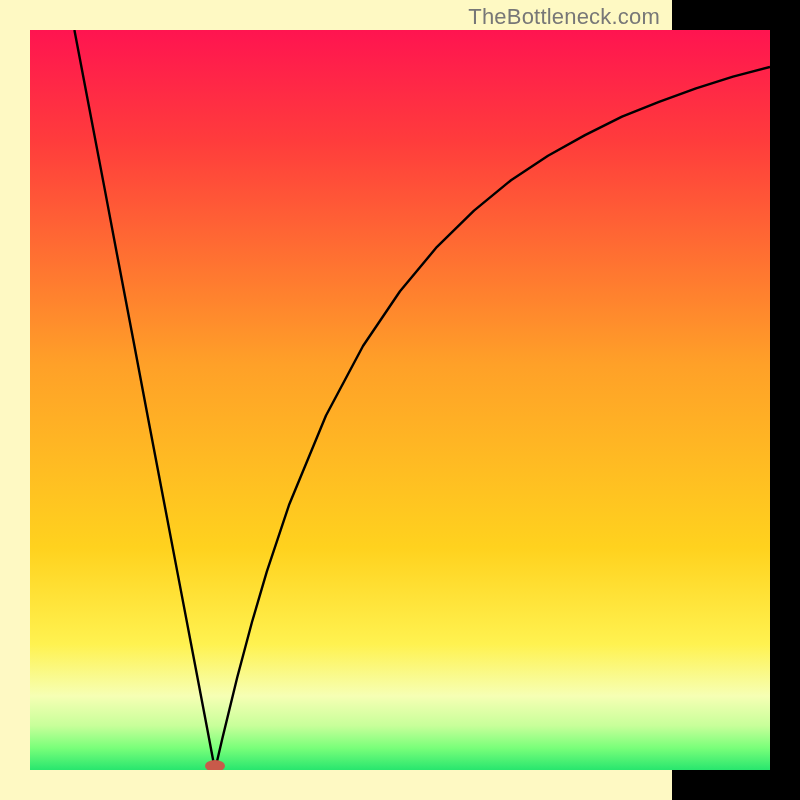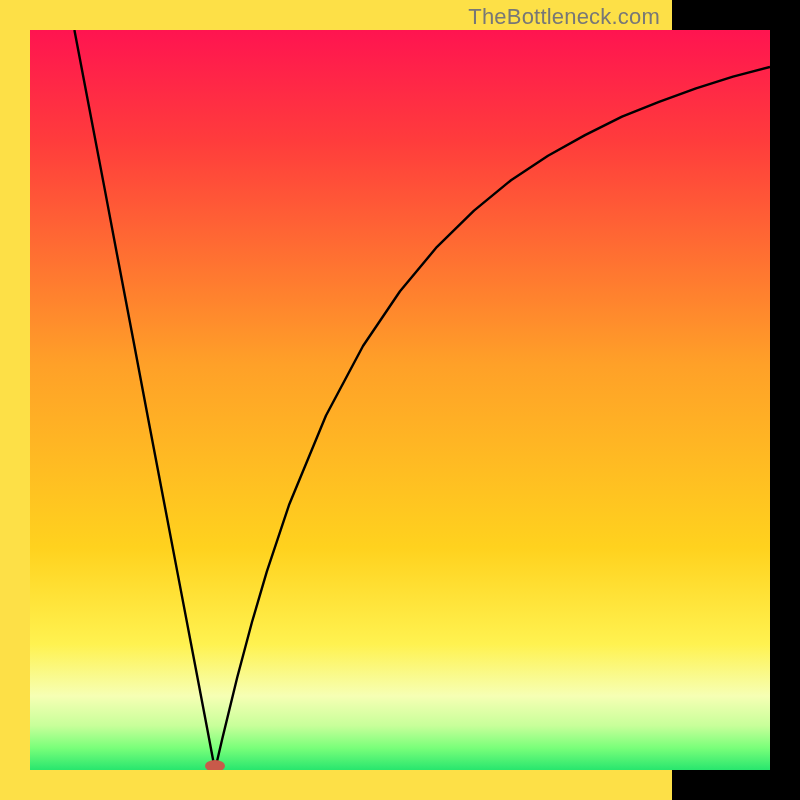--- a/index.html
+++ b/index.html
@@ -8,21 +8,21 @@
     width: 800px;
     height: 800px;
     background: #000;
     font-family: Arial, Helvetica, sans-serif;
     overflow: hidden;
   }
   .frame {
     position: relative;
     width: 672px;
     height: 800px;
-    background: #fde047;
+    background: #fef9c3;
   }
   .watermark {
     position: absolute;
     top: 4px;
     right: 12px;
     color: #777;
     font-size: 22px;
     font-weight: 500;
     user-select: none;
     letter-spacing: 0.2px;

